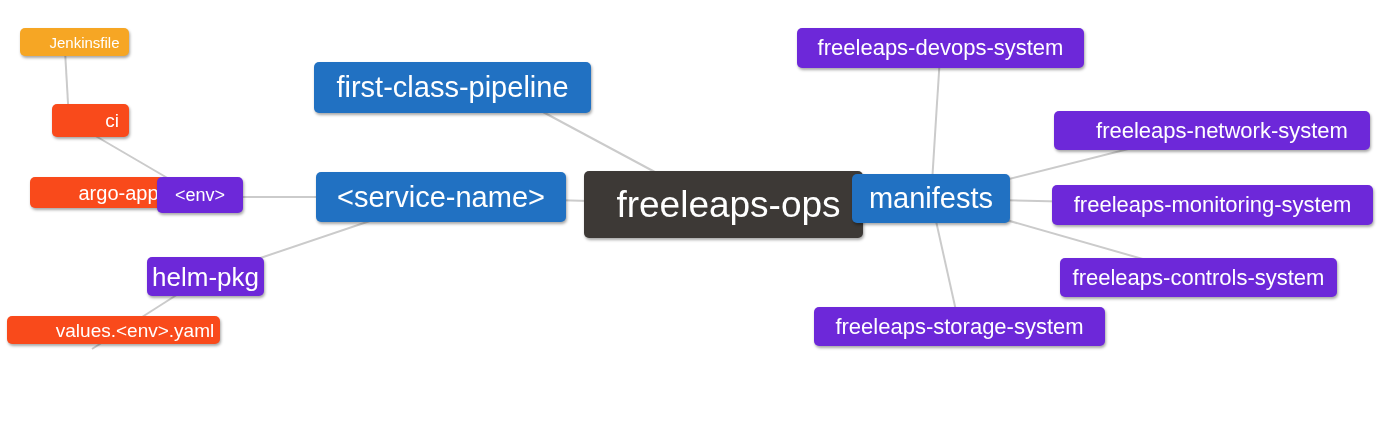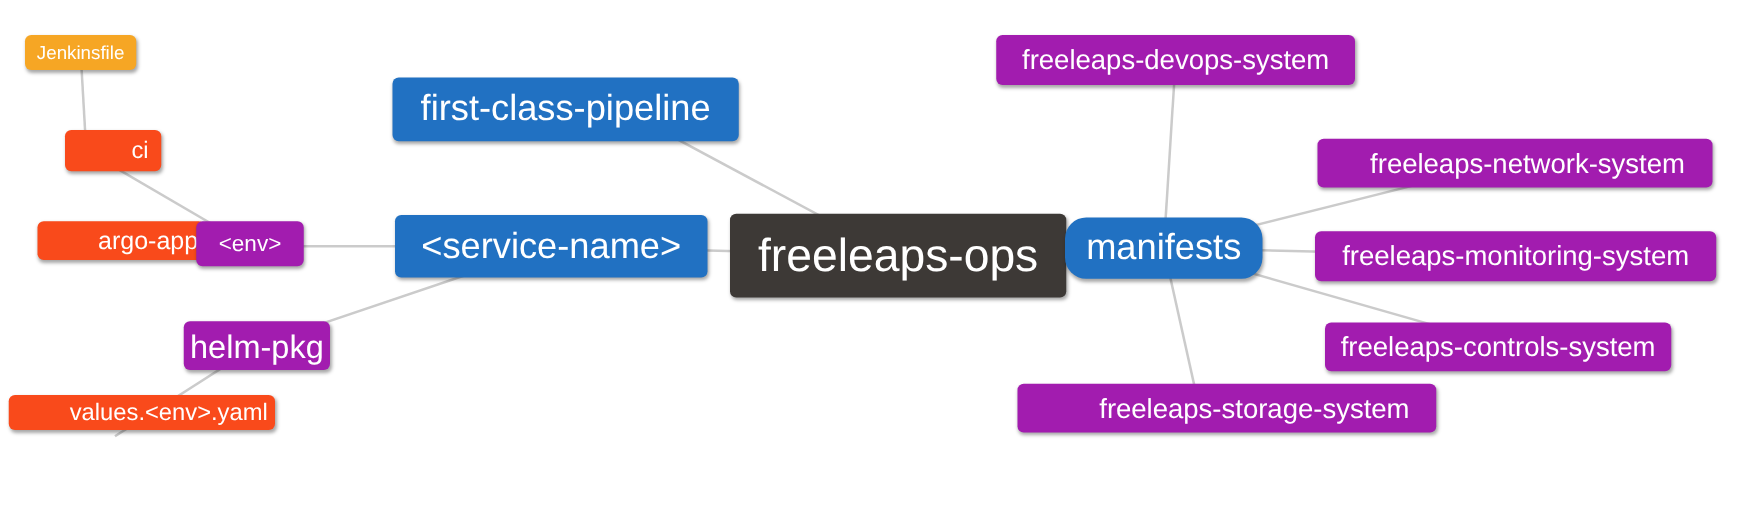--- a/index.html
+++ b/index.html
@@ -28,23 +28,23 @@
     align-items: center;
     justify-content: center;
     color: #ffffff;
     border-radius: 5px;
     box-shadow: 1px 2px 3px rgba(0,0,0,0.35);
     white-space: nowrap;
     cursor: default;
     line-height: 1;
   }
   .c-blue   { background: #2171c2; }
-  .c-green  { background: #a21caf; }
+  .c-green  { background: #6d28d9; }
   .c-red    { background: #f94a1b; padding-left: 43px; }
-  .c-amber  { background: #f6a624; }
+  .c-amber  { background: #f6a624; padding-left: 20px; }
   .c-dark   { background: #3d3936; }
 </style>
 </head>
 <body>
 
 <div class="canvas">
 
   <svg class="edge-layer" width="1390" height="421" viewBox="0 0 1390 421">
     <line x1="64.5" y1="42" x2="69" y2="120.5"></line>
     <line x1="69" y1="120.5" x2="200" y2="197"></line>
@@ -71,27 +71,27 @@
   <div class="node c-green" style="left:157px; top:177px; width:86px; height:36px; font-size:18px;">&lt;env&gt;</div>
 
   <div class="node c-green" style="left:147px; top:257px; width:117px; height:39px; font-size:26px;">helm-pkg</div>
 
   <div class="node c-red" style="left:7px; top:316px; width:170px; height:28px; font-size:19px;">values.&lt;env&gt;.yaml</div>
 
   <div class="node c-blue" style="left:314px; top:38px; width:277px; height:51px; font-size:29px;margin-top:24px;">first-class-pipeline</div>
 
   <div class="node c-blue" style="left:316px; top:172px; width:250px; height:50px; font-size:29px;">&lt;service-name&gt;</div>
 
-  <div class="node c-dark" style="left:584px; top:171px; width:269px; height:67px; font-size:37px;">freeleaps-ops</div>
+  <div class="node c-dark" style="left:584px; top:171px; width:269px; height:67px; font-size:37px;padding-left:10px;">freeleaps-ops</div>
 
-  <div class="node c-blue" style="left:852px; top:174px; width:158px; height:49px; font-size:29px;border-radius:17px;">manifests</div>
+  <div class="node c-blue" style="left:852px; top:174px; width:158px; height:49px; font-size:29px;">manifests</div>
 
   <div class="node c-green" style="left:797px; top:28px; width:287px; height:40px; font-size:22px;">freeleaps-devops-system</div>
 
   <div class="node c-green" style="left:1054px; top:111px; width:296px; height:39px; font-size:22px;padding-left:20px;">freeleaps-network-system</div>
 
   <div class="node c-green" style="left:1052px; top:185px; width:321px; height:40px; font-size:22px;">freeleaps-monitoring-system</div>
 
   <div class="node c-green" style="left:1060px; top:258px; width:277px; height:39px; font-size:22px;">freeleaps-controls-system</div>
 
-  <div class="node c-green" style="left:814px; top:307px; width:291px; height:39px; font-size:22px;padding-left:44px;">freeleaps-storage-system</div>
+  <div class="node c-green" style="left:814px; top:307px; width:291px; height:39px; font-size:22px;">freeleaps-storage-system</div>
 
 </div>
 
 </body></html>

